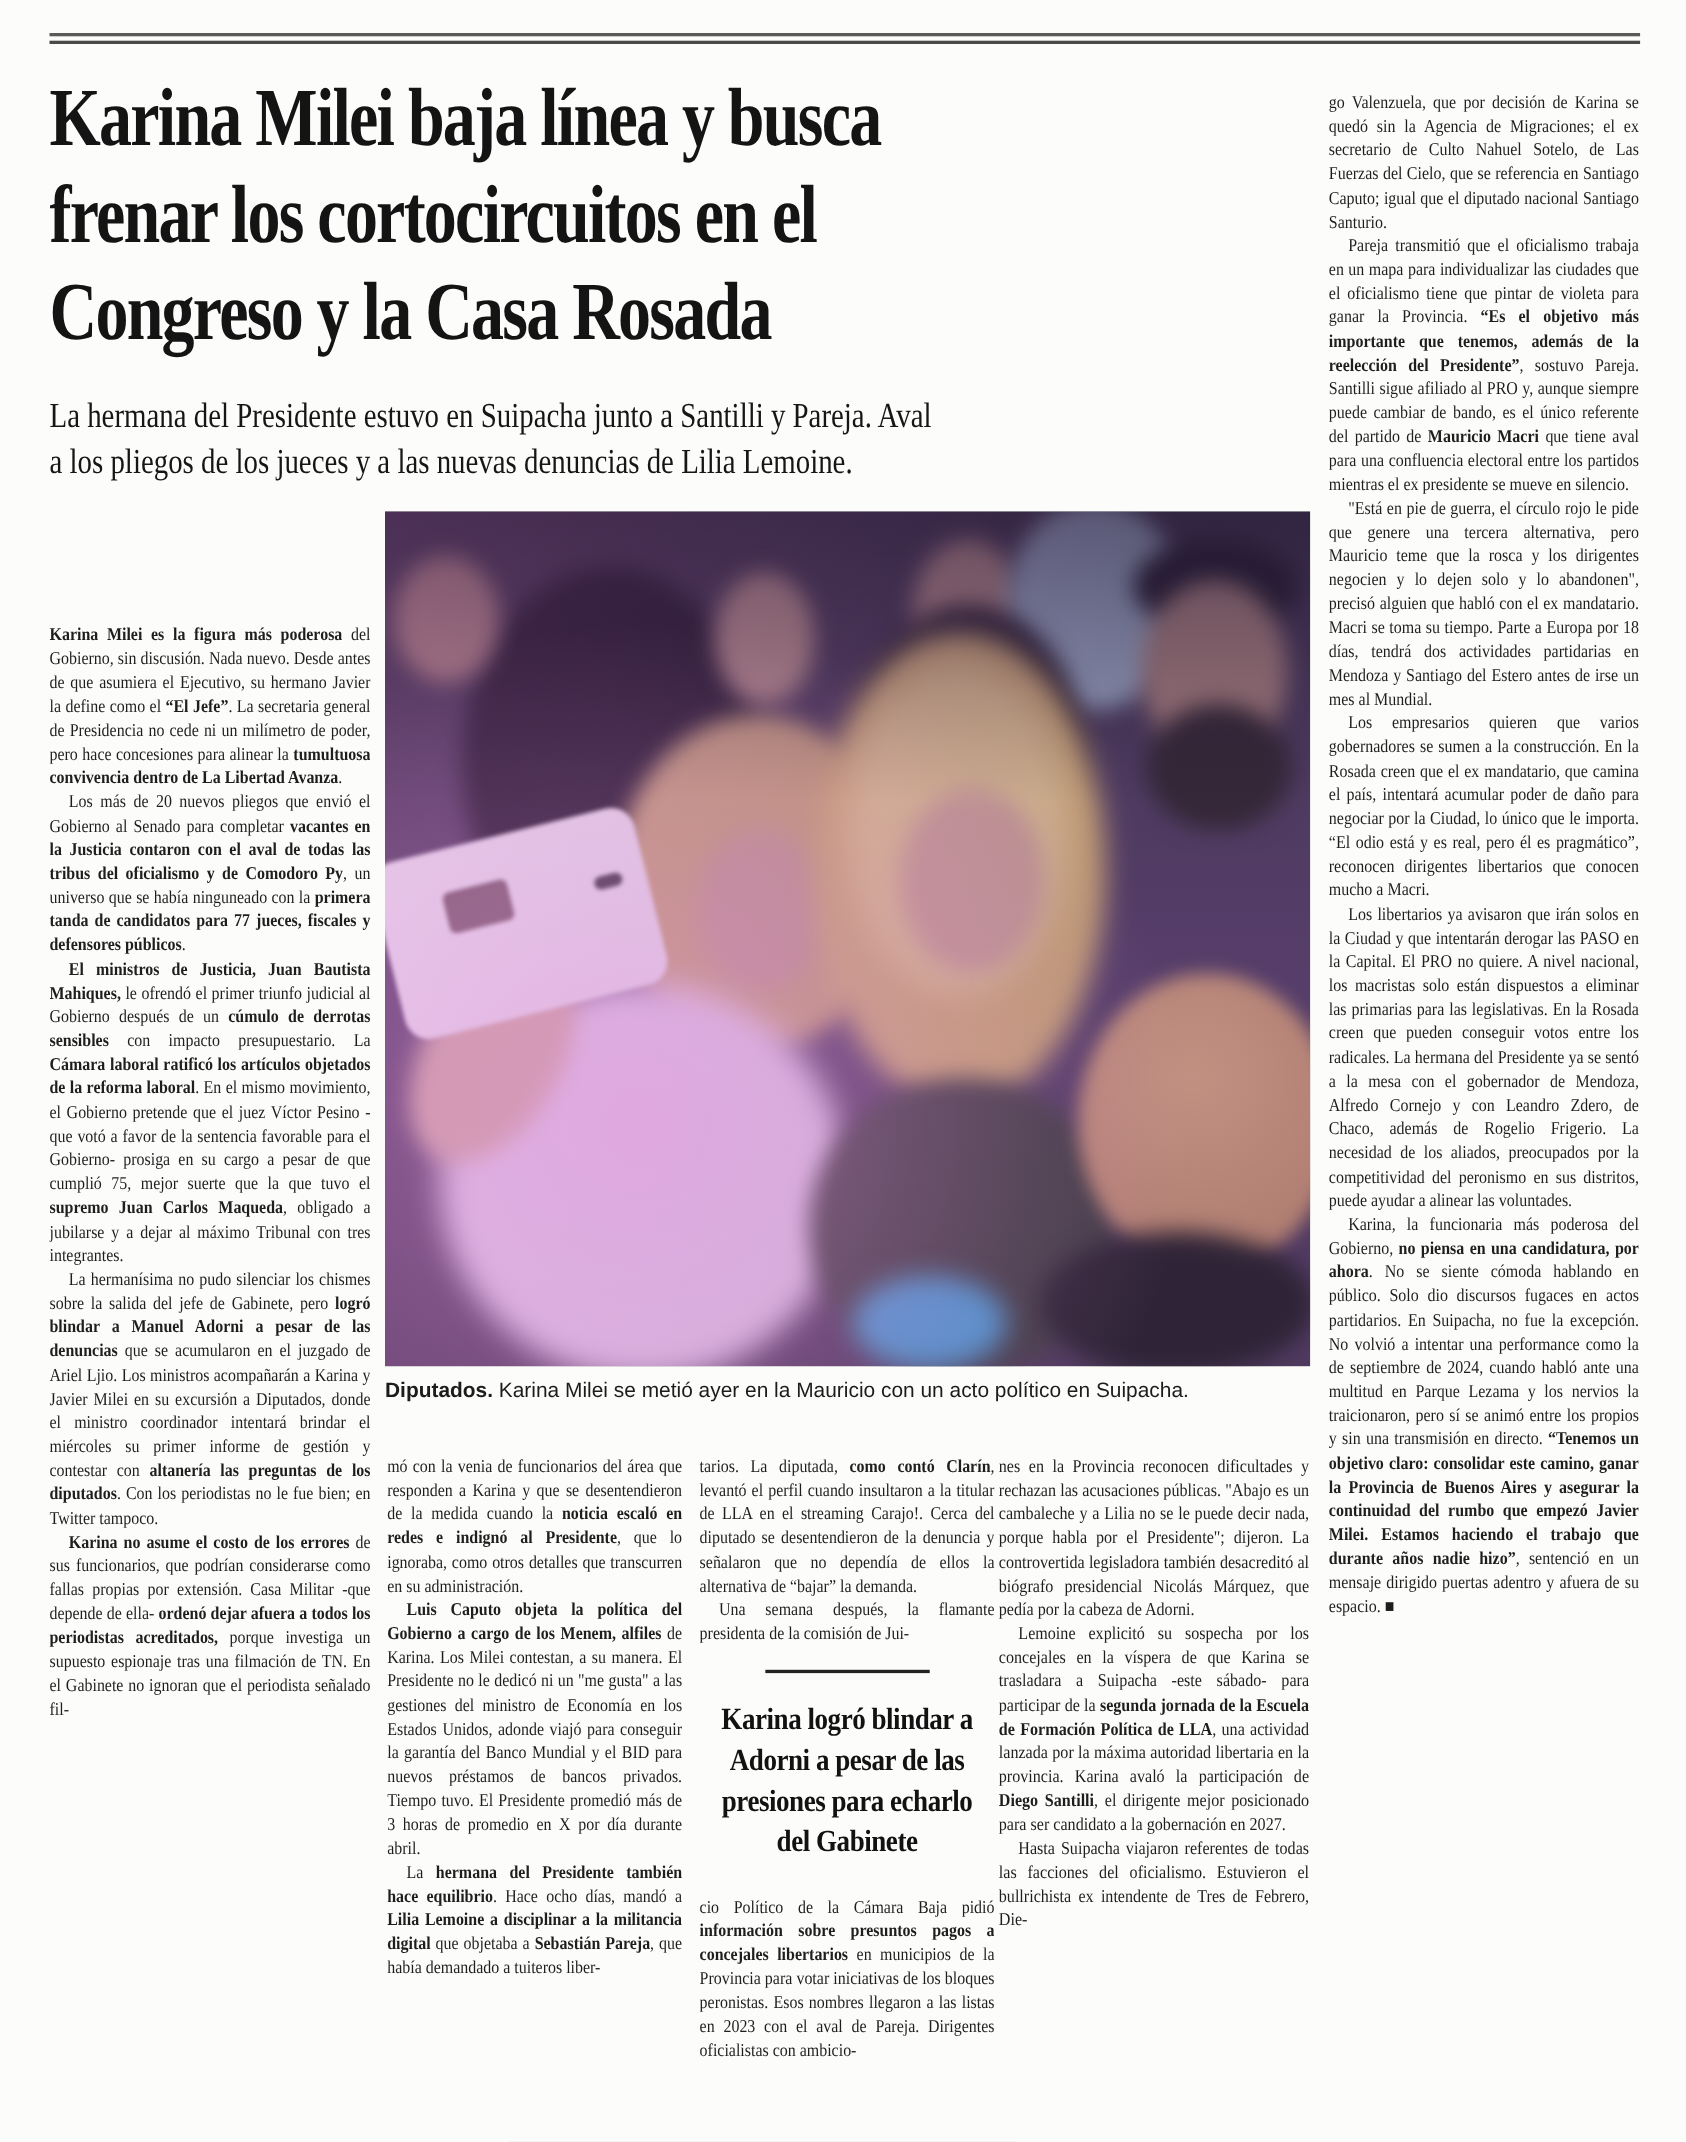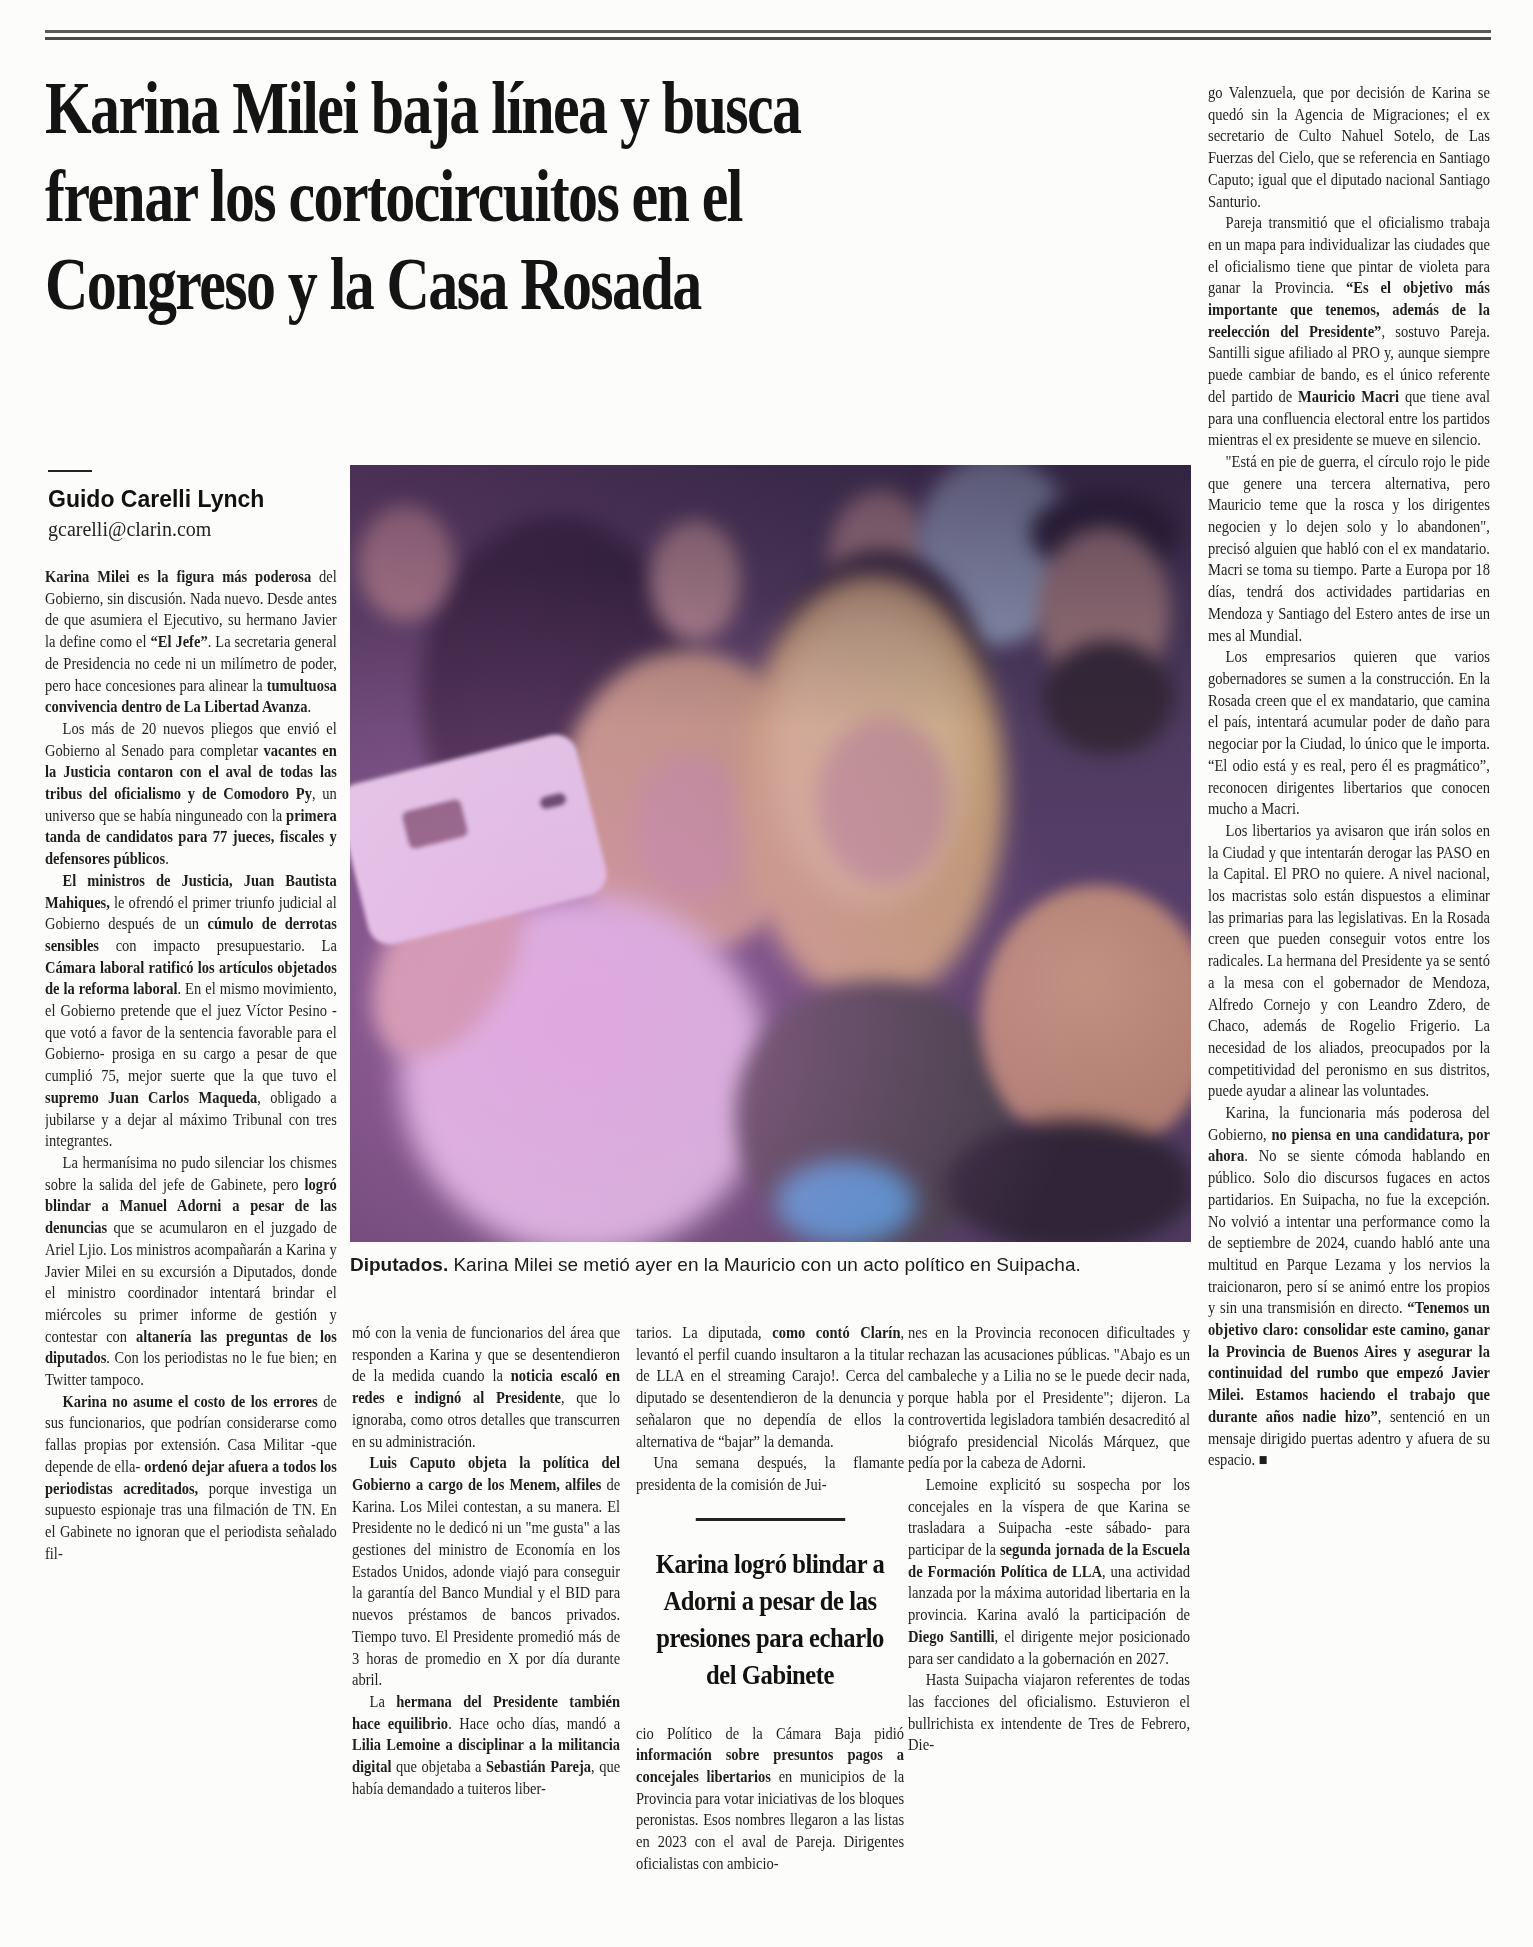--- a/index.html
+++ b/index.html
@@ -79,26 +79,25 @@
 <div class="page">
 
   <div class="rule-top"></div>
 
   <div class="headline">
     <div class="hline">Karina Milei baja línea y busca</div>
     <div class="hline">frenar los cortocircuitos en el</div>
     <div class="hline">Congreso y la Casa Rosada</div>
   </div>
 
+  <div class="deck">
+    <div class="dline">La hermana del Presidente estuvo en Suipacha junto a Santilli y Pareja. Aval</div>
+    <div class="dline">a los pliegos de los jueces y a las nuevas denuncias de Lilia Lemoine.</div>
+  </div>
 
-  <div class="byline">
-    <div class="byline-rule"></div>
-    <div class="byline-name">Guido Carelli Lynch</div>
-    <div class="byline-email">gcarelli@clarin.com</div>
-  </div>
 
   <div class="coltext col-left">
       <p><b>Karina Milei es la figura más poderosa</b><span> del Gobierno, sin discusión. Nada nuevo. Desde antes de que asumiera el Ejecutivo, su hermano Javier la define como el </span><b>“El Jefe”</b><span>. La secretaria general de Presidencia no cede ni un milímetro de poder, pero hace concesiones para alinear la </span><b>tumultuosa convivencia dentro de La Libertad Avanza</b><span>.</span></p>
       <p class="indent"><span>Los más de 20 nuevos pliegos que envió el Gobierno al Senado para completar </span><b>vacantes en la Justicia contaron con el aval de todas las tribus del oficialismo y de Comodoro Py</b><span>, un universo que se había ninguneado con la </span><b>primera tanda de candidatos para 77 jueces, fiscales y defensores públicos</b><span>.</span></p>
       <p class="indent"><b>El ministros de Justicia, Juan Bautista Mahiques,</b><span> le ofrendó el primer triunfo judicial al Gobierno después de un </span><b>cúmulo de derrotas sensibles</b><span> con impacto presupuestario. La </span><b>Cámara laboral ratificó los artículos objetados de la reforma laboral</b><span>. En el mismo movimiento, el Gobierno pretende que el juez Víctor Pesino -que votó a favor de la sentencia favorable para el Gobierno- prosiga en su cargo a pesar de que cumplió 75, mejor suerte que la que tuvo el </span><b>supremo Juan Carlos Maqueda</b><span>, obligado a jubilarse y a dejar al máximo Tribunal con tres integrantes.</span></p>
       <p class="indent"><span>La hermanísima no pudo silenciar los chismes sobre la salida del jefe de Gabinete, pero </span><b>logró blindar a Manuel Adorni a pesar de las denuncias</b><span> que se acumularon en el juzgado de Ariel Ljio. Los ministros acompañarán a Karina y Javier Milei en su excursión a Diputados, donde el ministro coordinador intentará brindar el miércoles su primer informe de gestión y contestar con </span><b>altanería las preguntas de los diputados</b><span>. Con los periodistas no le fue bien; en Twitter tampoco.</span></p>
       <p class="indent"><b>Karina no asume el costo de los errores</b><span> de sus funcionarios, que podrían considerarse como fallas propias por extensión. Casa Militar -que depende de ella- </span><b>ordenó dejar afuera a todos los periodistas acreditados,</b><span> porque investiga un supuesto espionaje tras una filmación de TN. En el Gabinete no ignoran que el periodista señalado fil-</span></p>
     </div>
 
   <div class="photo">

